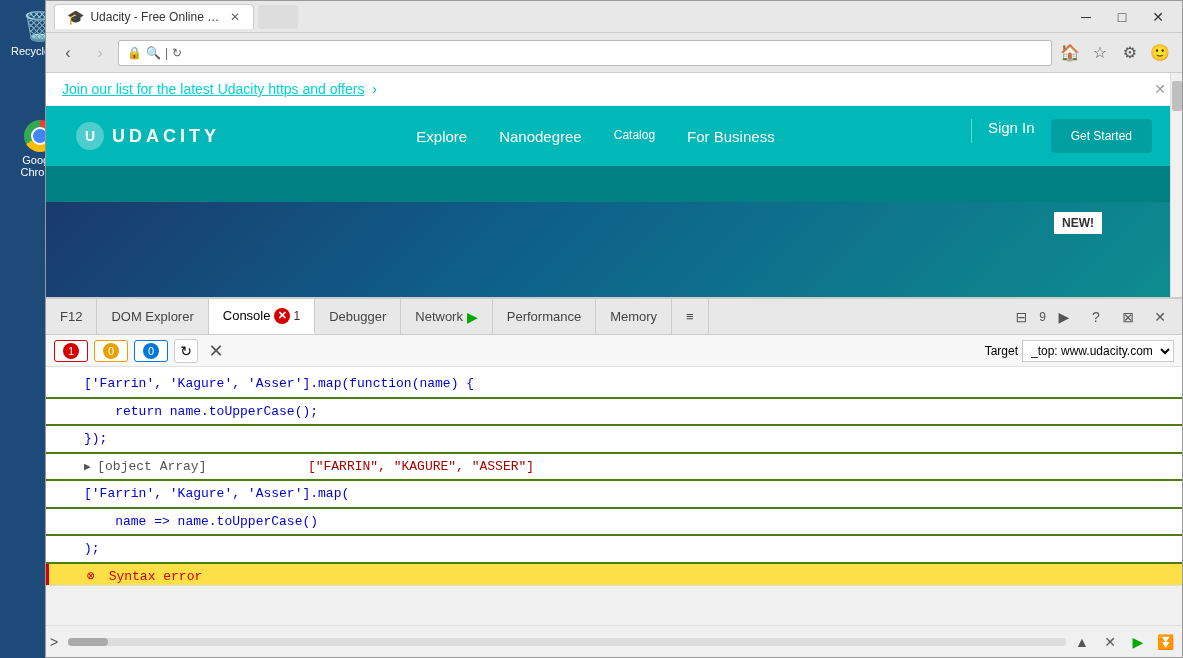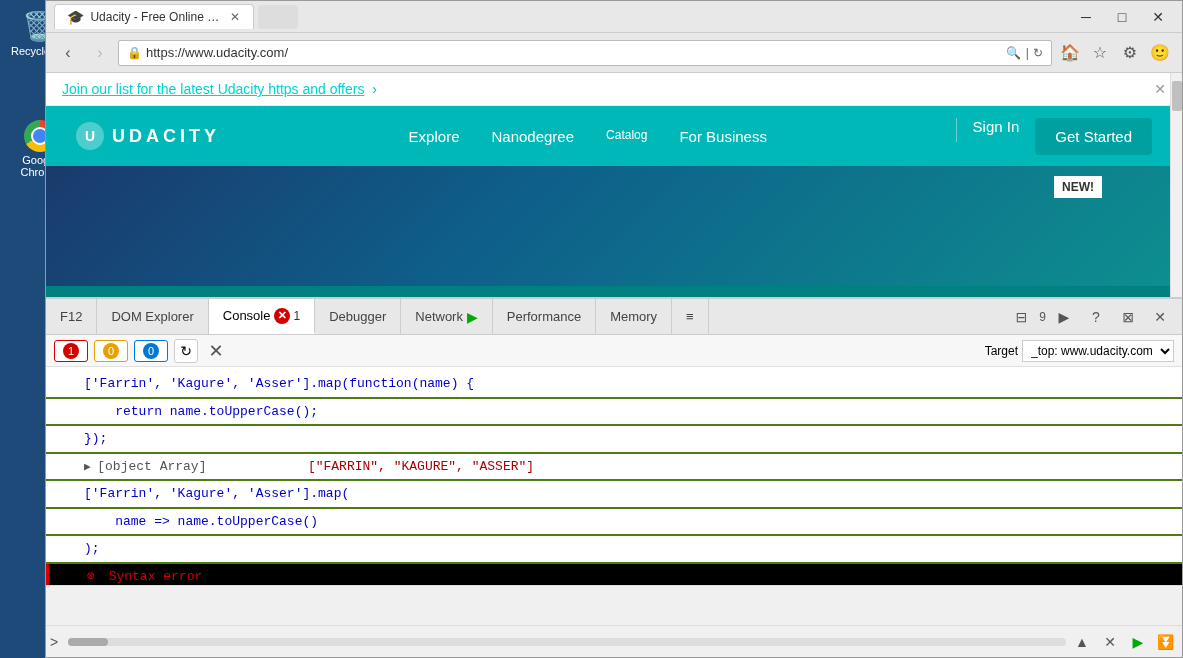--- a/index.html
+++ b/index.html
@@ -81,21 +81,21 @@
     .warn-badge { background: #e8a000; color: white; border-radius: 50%; width: 16px; height: 16px; display: flex; align-items: center; justify-content: center; font-size: 11px; }
     .info-badge { background: #0078d7; color: white; border-radius: 50%; width: 16px; height: 16px; display: flex; align-items: center; justify-content: center; font-size: 11px; }
     .refresh-btn { width: 24px; height: 24px; border: 1px solid #ccc; background: white; border-radius: 3px; display: flex; align-items: center; justify-content: center; cursor: pointer; font-size: 14px; }
     .clear-btn { width: 24px; height: 24px; border: none; background: transparent; cursor: pointer; font-size: 18px; color: #555; display: flex; align-items: center; justify-content: center; }
     .target-select { margin-left: auto; display: flex; align-items: center; gap: 4px; font-size: 12px; }
     .target-select select { font-size: 12px; border: 1px solid #ccc; padding: 2px 4px; background: white; }
 
     
     .console-output { flex: 1; overflow-y: auto; padding: 4px 0; background: white; font-family: 'Consolas', 'Courier New', monospace; font-size: 13px; }
     .console-line { padding: 3px 12px 3px 38px; border-bottom: 2px solid #4d7c0f; position: relative; line-height: 1.5; }
-    .console-line.error-line { background: #000000; border-left: 3px solid #d40000; }
+    .console-line.error-line { background: #fde047; border-left: 3px solid #d40000; }
     .code-blue { color: #0000cc; }
     .expand-arrow { color: #555; font-size: 11px; }
     .error-icon { color: #d40000; margin-right: 6px; }
 
     
     .console-scrollbar-h { height: 32px; background: #f0f0f0; border-top: 1px solid #ddd; display: flex; align-items: center; padding: 0 4px; gap: 4px; }
     .scrollbar-h-track { flex: 1; height: 8px; background: #ddd; border-radius: 4px; position: relative; }
     .scrollbar-h-thumb { width: 40px; height: 8px; background: #aaa; border-radius: 4px; }
     .scroll-end-btns { display: flex; gap: 4px; }
     .scroll-end-btn { width: 24px; height: 24px; border: none; background: transparent; cursor: pointer; font-size: 14px; display: flex; align-items: center; justify-content: center; color: #555; }
@@ -134,21 +134,20 @@
         <button class="win-btn">□</button>
         <button class="win-btn close">✕</button>
       </div>
     </div>
 
     <div class="nav-bar">
       <button class="nav-btn">‹</button>
       <button class="nav-btn disabled">›</button>
       <div class="address-bar">
         <span class="lock">🔒</span>
-        <span class="address-url">https://www.udacity.com/</span>
         <div class="address-icons">
           <span>🔍</span>
           <span>|</span>
           <span>↻</span>
         </div>
       </div>
       <div class="nav-icons-right">
         <button class="nav-btn">🏠</button>
         <button class="nav-btn">☆</button>
         <button class="nav-btn">⚙</button>
@@ -176,25 +175,25 @@
           </div>
           <div class="udacity-nav-links">
             <a href="#" style="color:white;text-decoration:none;font-size:15px;">Explore</a>
             <a href="#" style="color:white;text-decoration:none;font-size:15px;">Nanodegree</a>
             <a href="#" style="color:white;text-decoration:none;font-size:12px;">Catalog</a>
             <a href="#" style="color:white;text-decoration:none;font-size:15px;">For Business</a>
           </div>
           <div class="udacity-nav-actions">
             <div class="divider-line"></div>
             <span class="signin" style="color:white;cursor:pointer;font-size:15px;">Sign In</span>
-            <button class="get-started" style="background:#00a0a0;color:white;padding:10px 20px;border-radius:4px;font-size:15px;border:none;cursor:pointer;">Get Started</button>
-          </div>
-        </div>
-
-        <div style="background: linear-gradient(135deg, #1a3a6c 0%, #0e5f8a 40%, #0d8f8f 100%); height: 120px; position: relative;">
+            <button class="get-started" style="background:#00a0a0;color:white;padding:10px 20px;border-radius:4px;font-size:12px;border:none;cursor:pointer;">Get Started</button>
+          </div>
+        </div>
+
+        <div style="background: linear-gradient(135deg, #1a3a6c 0%, #0e5f8a 40%, #0d8f8f 100%); height: 120px; position: relative; margin-top: 36px;">
 
           <div style="position:absolute;right:80px;top:10px;background:white;padding:4px 8px;font-size:12px;font-weight:bold;color:#333;">NEW!</div>
         </div>
 
         <div style="position:absolute;right:0;top:0;width:12px;height:298px;background:#f0f0f0;border-left:1px solid #ddd;">
           <div style="width:10px;margin:1px;background:#c0c0c0;border-radius:2px;height:30px;margin-top:8px;"></div>
 
         </div>
       </div>
 

